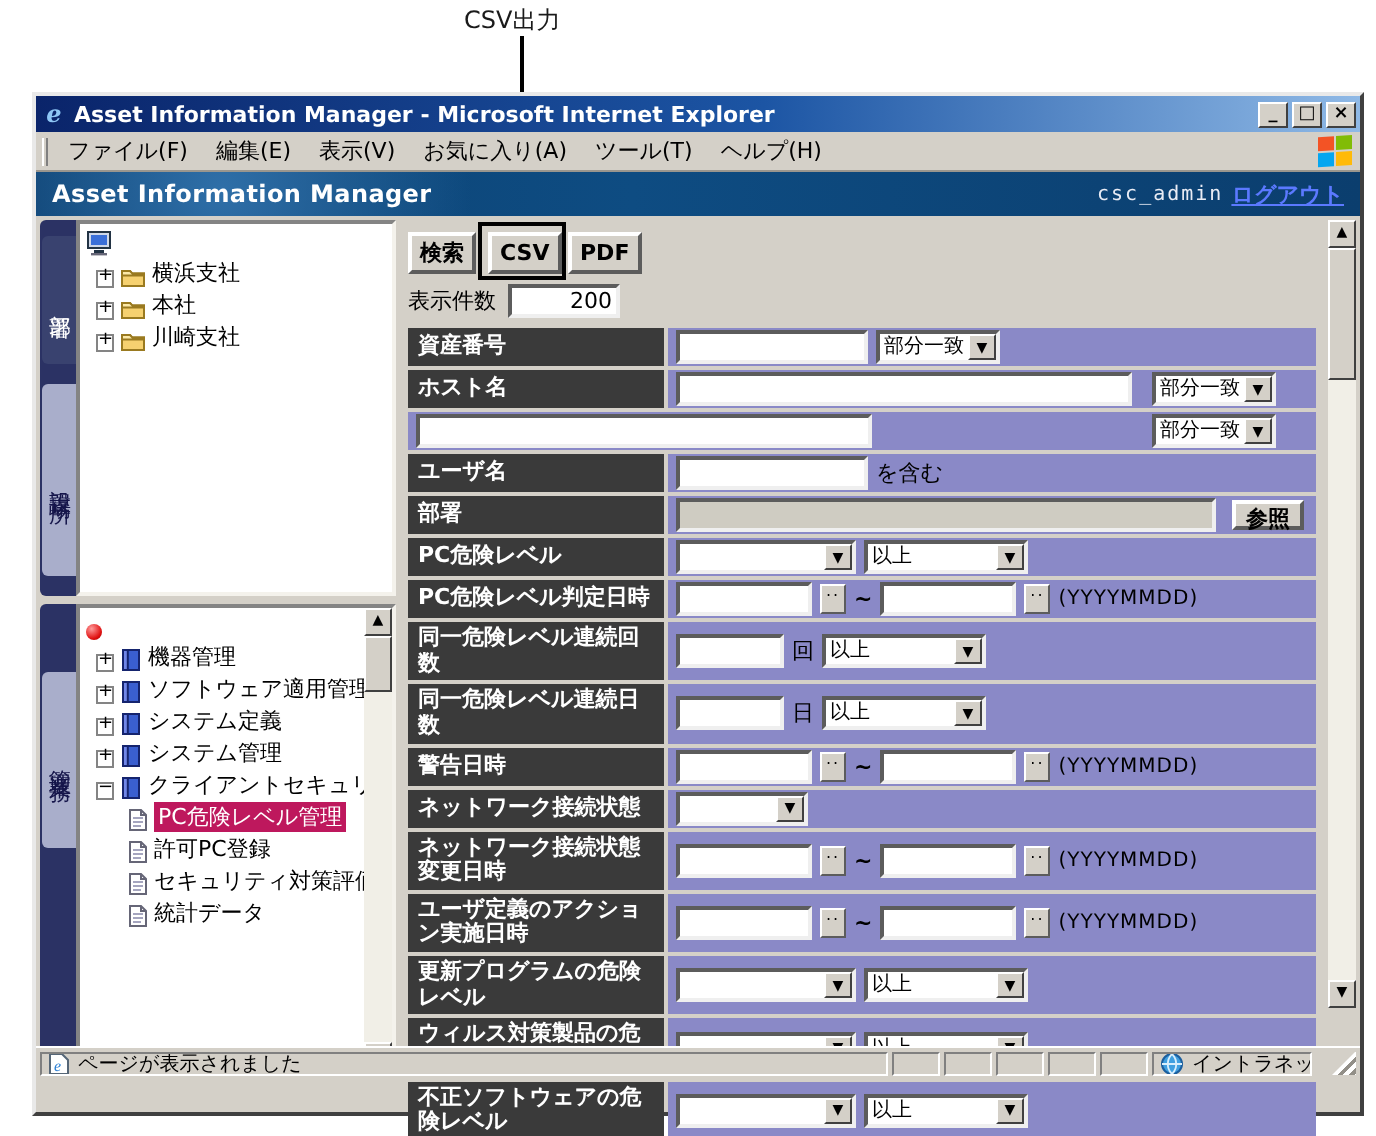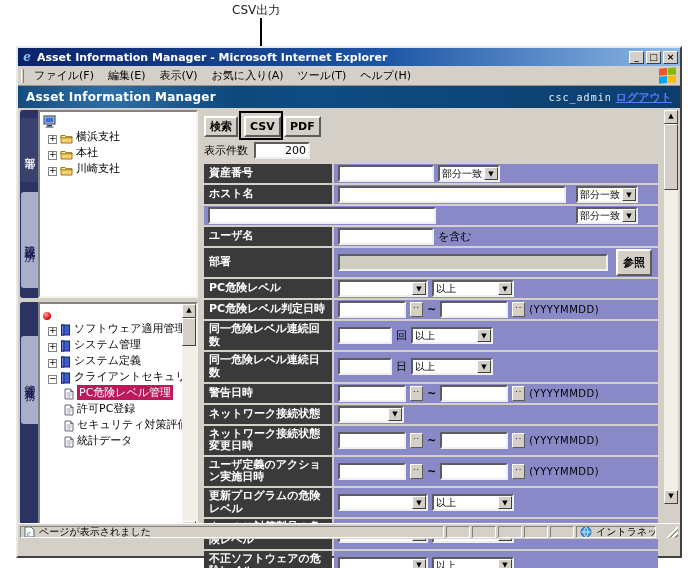--- a/index.html
+++ b/index.html
@@ -128,21 +128,21 @@
   .sel.lvl .stx { width:72px; } .sel.net .stx { width:48px; }
   .sel .db { width:14px; background:#d4d0c8; border:1px solid; border-color:#fff #404040 #404040 #fff;
     display:flex; align-items:center; justify-content:center; font-size:7px; color:#000; }
   .sel .db::after { content:"▼"; }
 
   .pick { flex:0 0 auto; width:13px; height:15px; background:#d4d0c8; border:1px solid;
     border-color:#fff #5c5c5c #5c5c5c #fff; font-size:8px; line-height:5px; text-align:center;
     letter-spacing:1px; cursor:pointer; }
   .tilde { font-weight:bold; }
   .fmt { font-size:10px; letter-spacing:.5px; }
-  .btn-ref { min-width:36px; height:27px; margin-left:auto; margin-right:2px; }
+  .btn-ref { min-width:36px; height:15px; margin-left:auto; margin-right:2px; }
 
   .vscroll-main { position:absolute; top:2px; left:646px; width:14px; height:394px; background:#f1efe7; }
   .vscroll-main .sb-thumb { top:14px; height:66px; }
 
   
   .statusbar { position:absolute; left:0; bottom:0; width:662px; height:16px; background:#d4d0c8;
     border-top:1px solid #fff; display:flex; align-items:center; gap:2px; padding:1px 2px; }
   .sb-panel { height:12px; border:1px solid; border-color:#808080 #fff #fff #808080;
     display:flex; align-items:center; gap:4px; padding:0 3px; font-size:10px; white-space:nowrap; overflow:hidden; }
   .sb-msg { flex:1; max-width:424px; }
@@ -251,41 +251,51 @@
         <span class="red-dot"></span>
       </div>
       <div class="titem">
         <span class="exp plus"></span>
         <span class="ticon">
           <svg width="11" height="12" viewBox="0 0 11 12">
               <rect x="1.5" y="1" width="8" height="10" fill="#3a5fd0" stroke="#15246e"></rect>
               <rect x="1.5" y="1" width="2.4" height="10" fill="#7187e8" stroke="#15246e"></rect>
             </svg>
         </span>
-        <span class="lbl">ソフトウェア適用管理</span>
+        <span class="lbl">機器管理</span>
       </div>
       <div class="titem">
         <span class="exp plus"></span>
         <span class="ticon">
           <svg width="11" height="12" viewBox="0 0 11 12">
               <rect x="1.5" y="1" width="8" height="10" fill="#3a5fd0" stroke="#15246e"></rect>
               <rect x="1.5" y="1" width="2.4" height="10" fill="#7187e8" stroke="#15246e"></rect>
             </svg>
         </span>
-        <span class="lbl">システム管理</span>
+        <span class="lbl">ソフトウェア適用管理</span>
       </div>
       <div class="titem">
         <span class="exp plus"></span>
         <span class="ticon">
           <svg width="11" height="12" viewBox="0 0 11 12">
               <rect x="1.5" y="1" width="8" height="10" fill="#3a5fd0" stroke="#15246e"></rect>
               <rect x="1.5" y="1" width="2.4" height="10" fill="#7187e8" stroke="#15246e"></rect>
             </svg>
         </span>
         <span class="lbl">システム定義</span>
+      </div>
+      <div class="titem">
+        <span class="exp plus"></span>
+        <span class="ticon">
+          <svg width="11" height="12" viewBox="0 0 11 12">
+              <rect x="1.5" y="1" width="8" height="10" fill="#3a5fd0" stroke="#15246e"></rect>
+              <rect x="1.5" y="1" width="2.4" height="10" fill="#7187e8" stroke="#15246e"></rect>
+            </svg>
+        </span>
+        <span class="lbl">システム管理</span>
       </div>
       <div class="titem">
         <span class="exp minus"></span>
         <span class="ticon">
           <svg width="11" height="12" viewBox="0 0 11 12">
               <rect x="1.5" y="1" width="8" height="10" fill="#3a5fd0" stroke="#15246e"></rect>
               <rect x="1.5" y="1" width="2.4" height="10" fill="#7187e8" stroke="#15246e"></rect>
             </svg>
         </span>
         <span class="lbl">クライアントセキュリティ管理</span>

